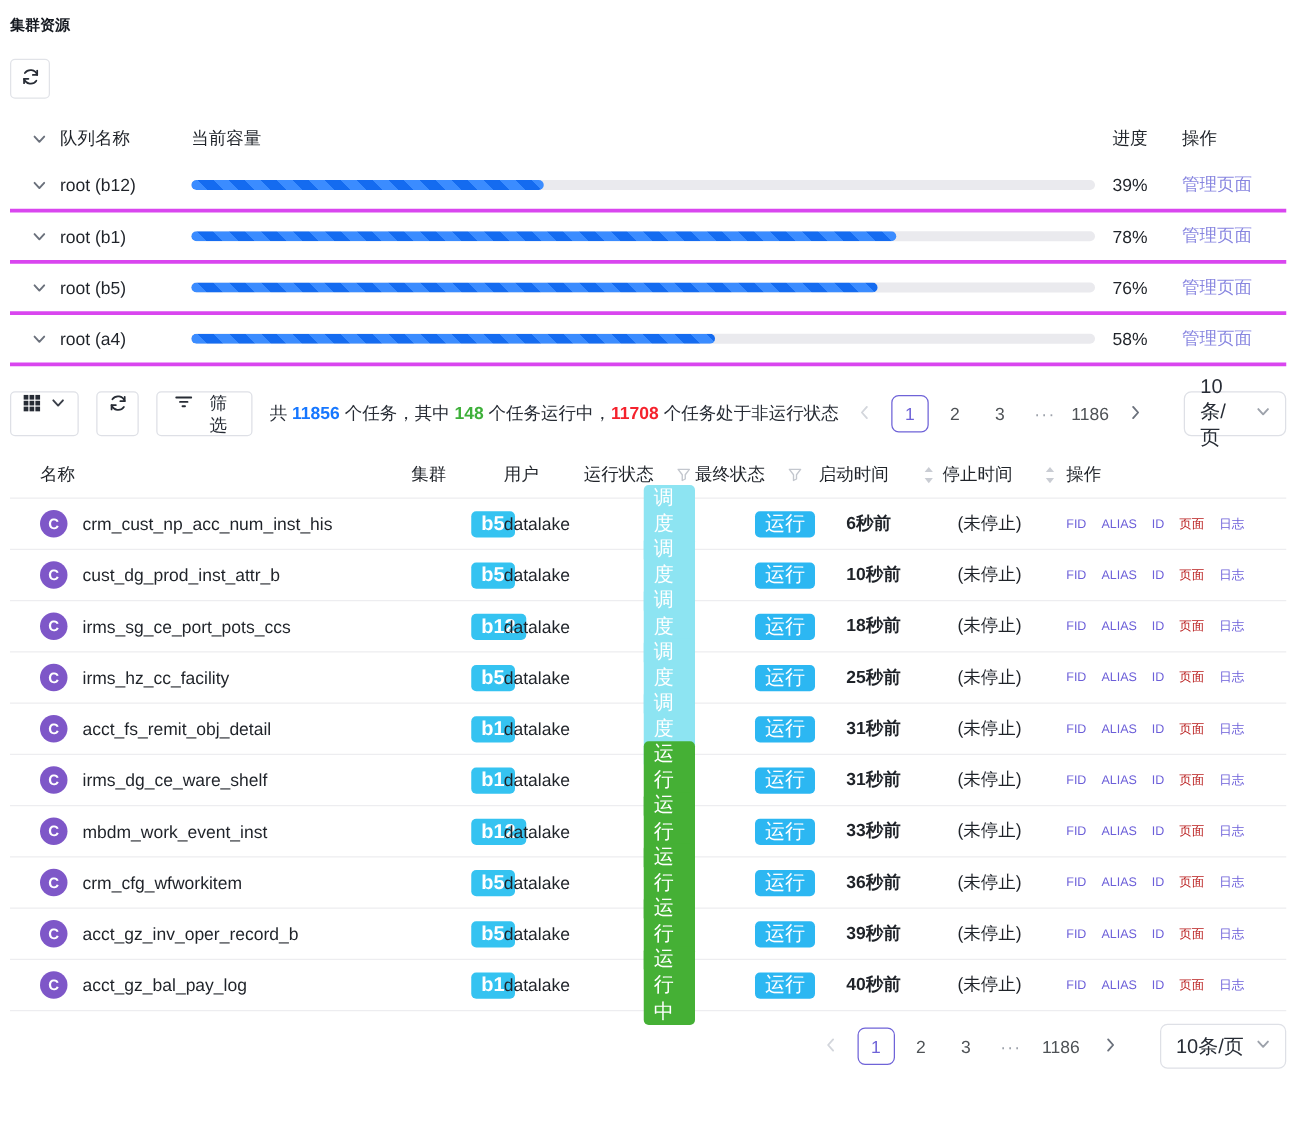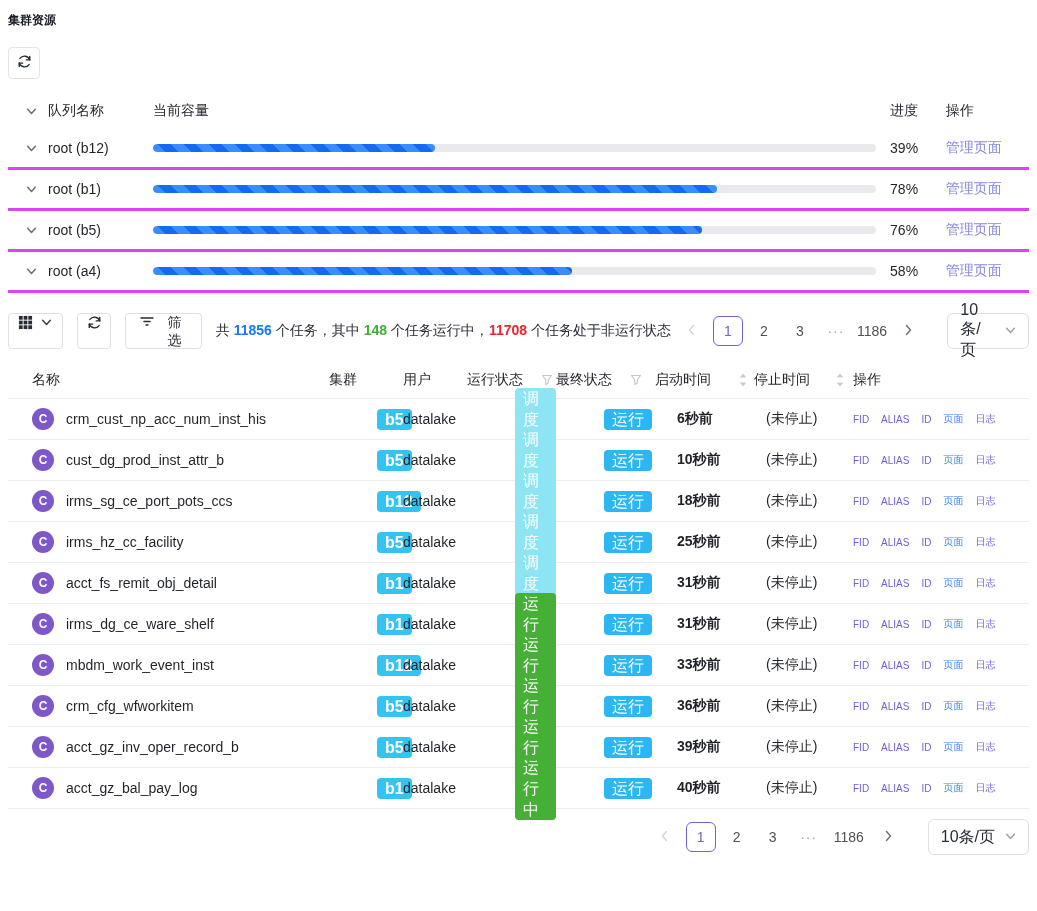--- a/index.html
+++ b/index.html
@@ -94,21 +94,21 @@
   }
   .task-name { color:#1f2329; }
 
   .tag { display:inline-block; border-radius:4px; color:#fff; font-size:16px; line-height:21px; padding:0 8px;margin-left:48px; }
   .tag-cluster { background:var(--cluster-tag,#35c3f1); font-weight:700; }
   .tag-scheduling { background:var(--status-scheduling,#8de4f2); }
   .tag-running { background:var(--status-running,#45b035); }
   .tag-final { background:var(--status-final,#2cb7f2); }
 
   .action-link { color:var(--action-purple,#6c5fd9); font-size:10px; cursor:pointer; text-decoration:none; }
-  .action-link.disabled { color:#3b82f6; cursor:default; }
+  .action-link.disabled { color:#b91c1c; cursor:default; }
 
   .bottom-bar { display:flex; align-items:center; margin-top:10px; }
 
   .sorter svg, .funnel svg { display:block; }
   .hdr-icon { display:inline-flex; margin-left:8px; cursor:pointer; }
 </style>
 </head>
 <body>
 
 <div class="page">

